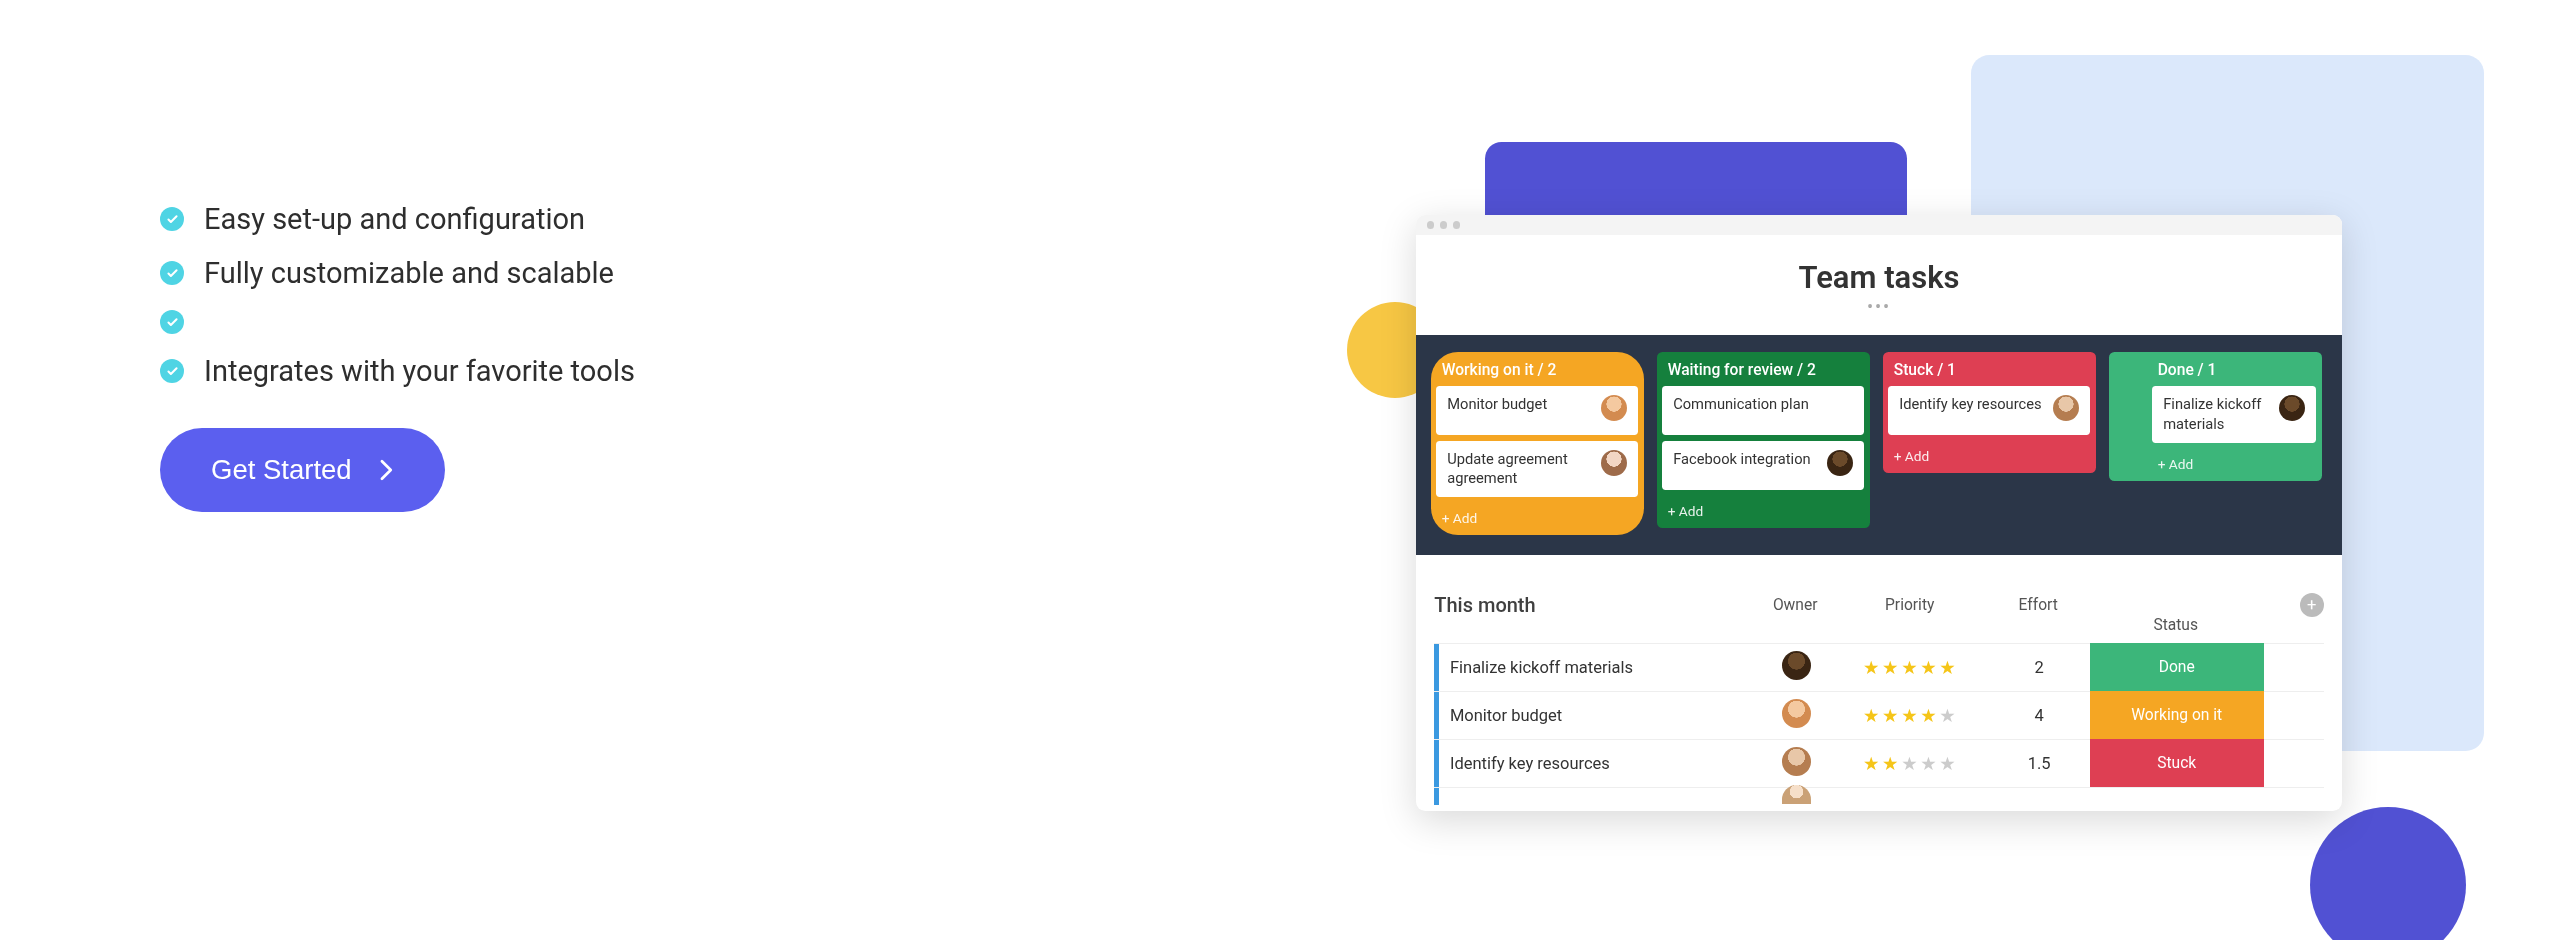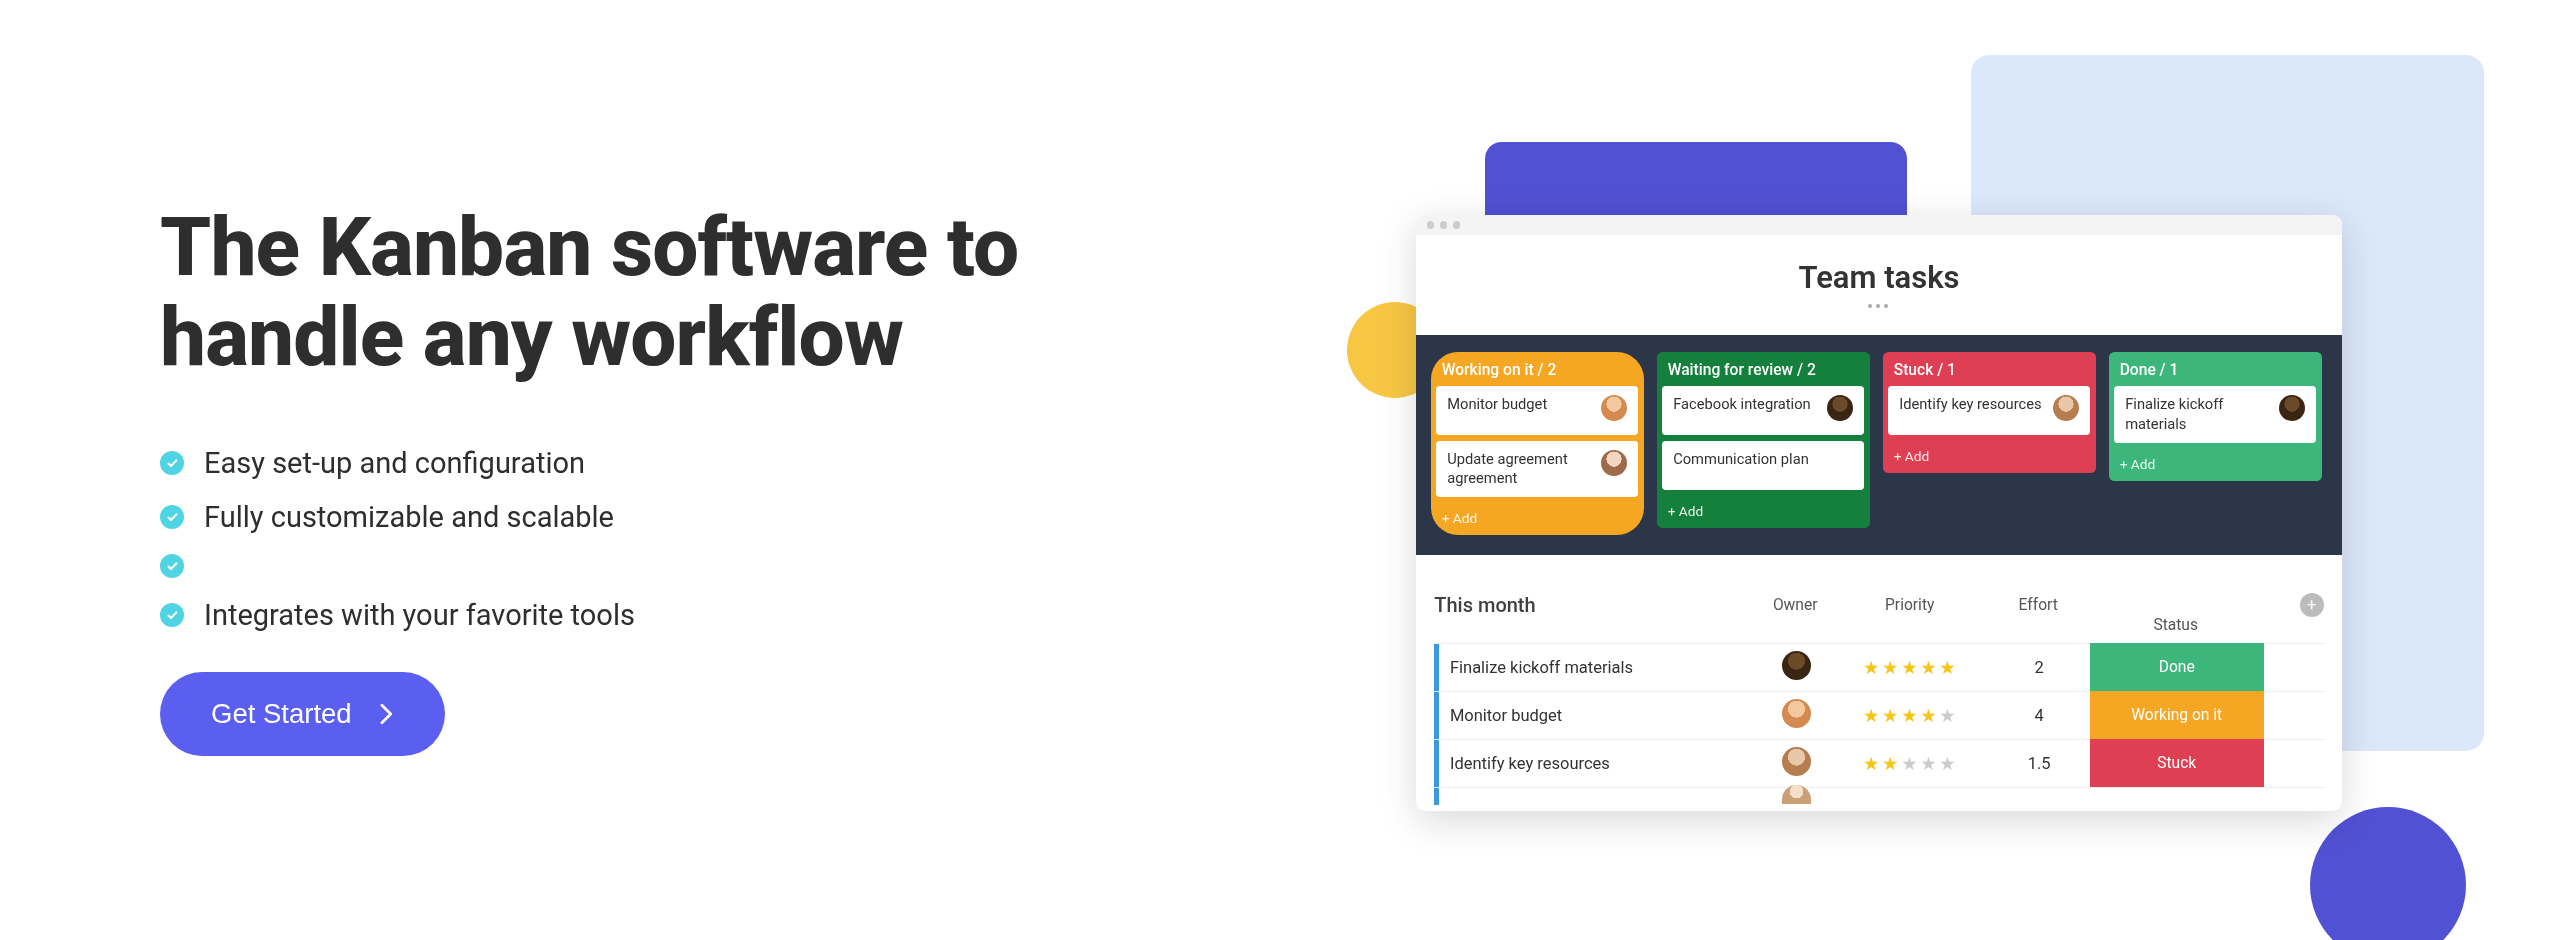--- a/index.html
+++ b/index.html
@@ -155,21 +155,21 @@
   .column {
     width: 213px;
     border-radius: 5.5px;
     overflow: hidden;
     display: flex;
     flex-direction: column;
   }
   .col-working { background: #f5a623; border-radius: 27px; }
   .col-waiting { background: #15803d; }
   .col-stuck   { background: #de3f53; }
-  .col-done    { background: #3cb67a; }
+  .col-done    { background: #3cb67a; padding-left: 38px; }
 
   .col-head {
     color: #fff;
     font-size: 15.6px;
     padding: 9.2px 11px 7.3px;
     font-weight: 500;
   }
   .card {
     background: #fff;
     margin: 0 5.5px 5.5px;
@@ -273,21 +273,20 @@
 </style>
 </head>
 <body>
 
 <div class="shape-lightblue"></div>
 <div class="shape-purple"></div>
 <div class="shape-yellow"></div>
 <div class="shape-bluecircle"></div>
 
 <section class="hero">
-  <h1>The Kanban software to handle any workflow</h1>
 
   <ul class="features">
     <li>
       <span class="check-icon">
         <svg viewBox="0 0 16 16">
             <path d="M3 8l3 3 7-7" stroke="#fff" stroke-width="2.5" fill="none" stroke-linecap="round" stroke-linejoin="round"></path>
           </svg>
       </span>
       <span>Easy set-up and configuration</span>
     </li>
@@ -347,25 +346,25 @@
       <div class="card">
         <span class="card-text">Update agreement agreement</span>
         <span class="avatar av3"></span>
       </div>
       <div class="col-add">+ Add</div>
     </div>
 
     <div class="column col-waiting">
       <div class="col-head">Waiting for review / 2</div>
       <div class="card">
+        <span class="card-text">Communication plan</span>
+      </div>
+      <div class="card">
         <span class="card-text">Facebook integration</span>
         <span class="avatar av2"></span>
-      </div>
-      <div class="card">
-        <span class="card-text">Communication plan</span>
       </div>
       <div class="col-add">+ Add</div>
     </div>
 
     <div class="column col-stuck">
       <div class="col-head">Stuck / 1</div>
       <div class="card">
         <span class="card-text">Identify key resources</span>
         <span class="avatar av4"></span>
       </div>

